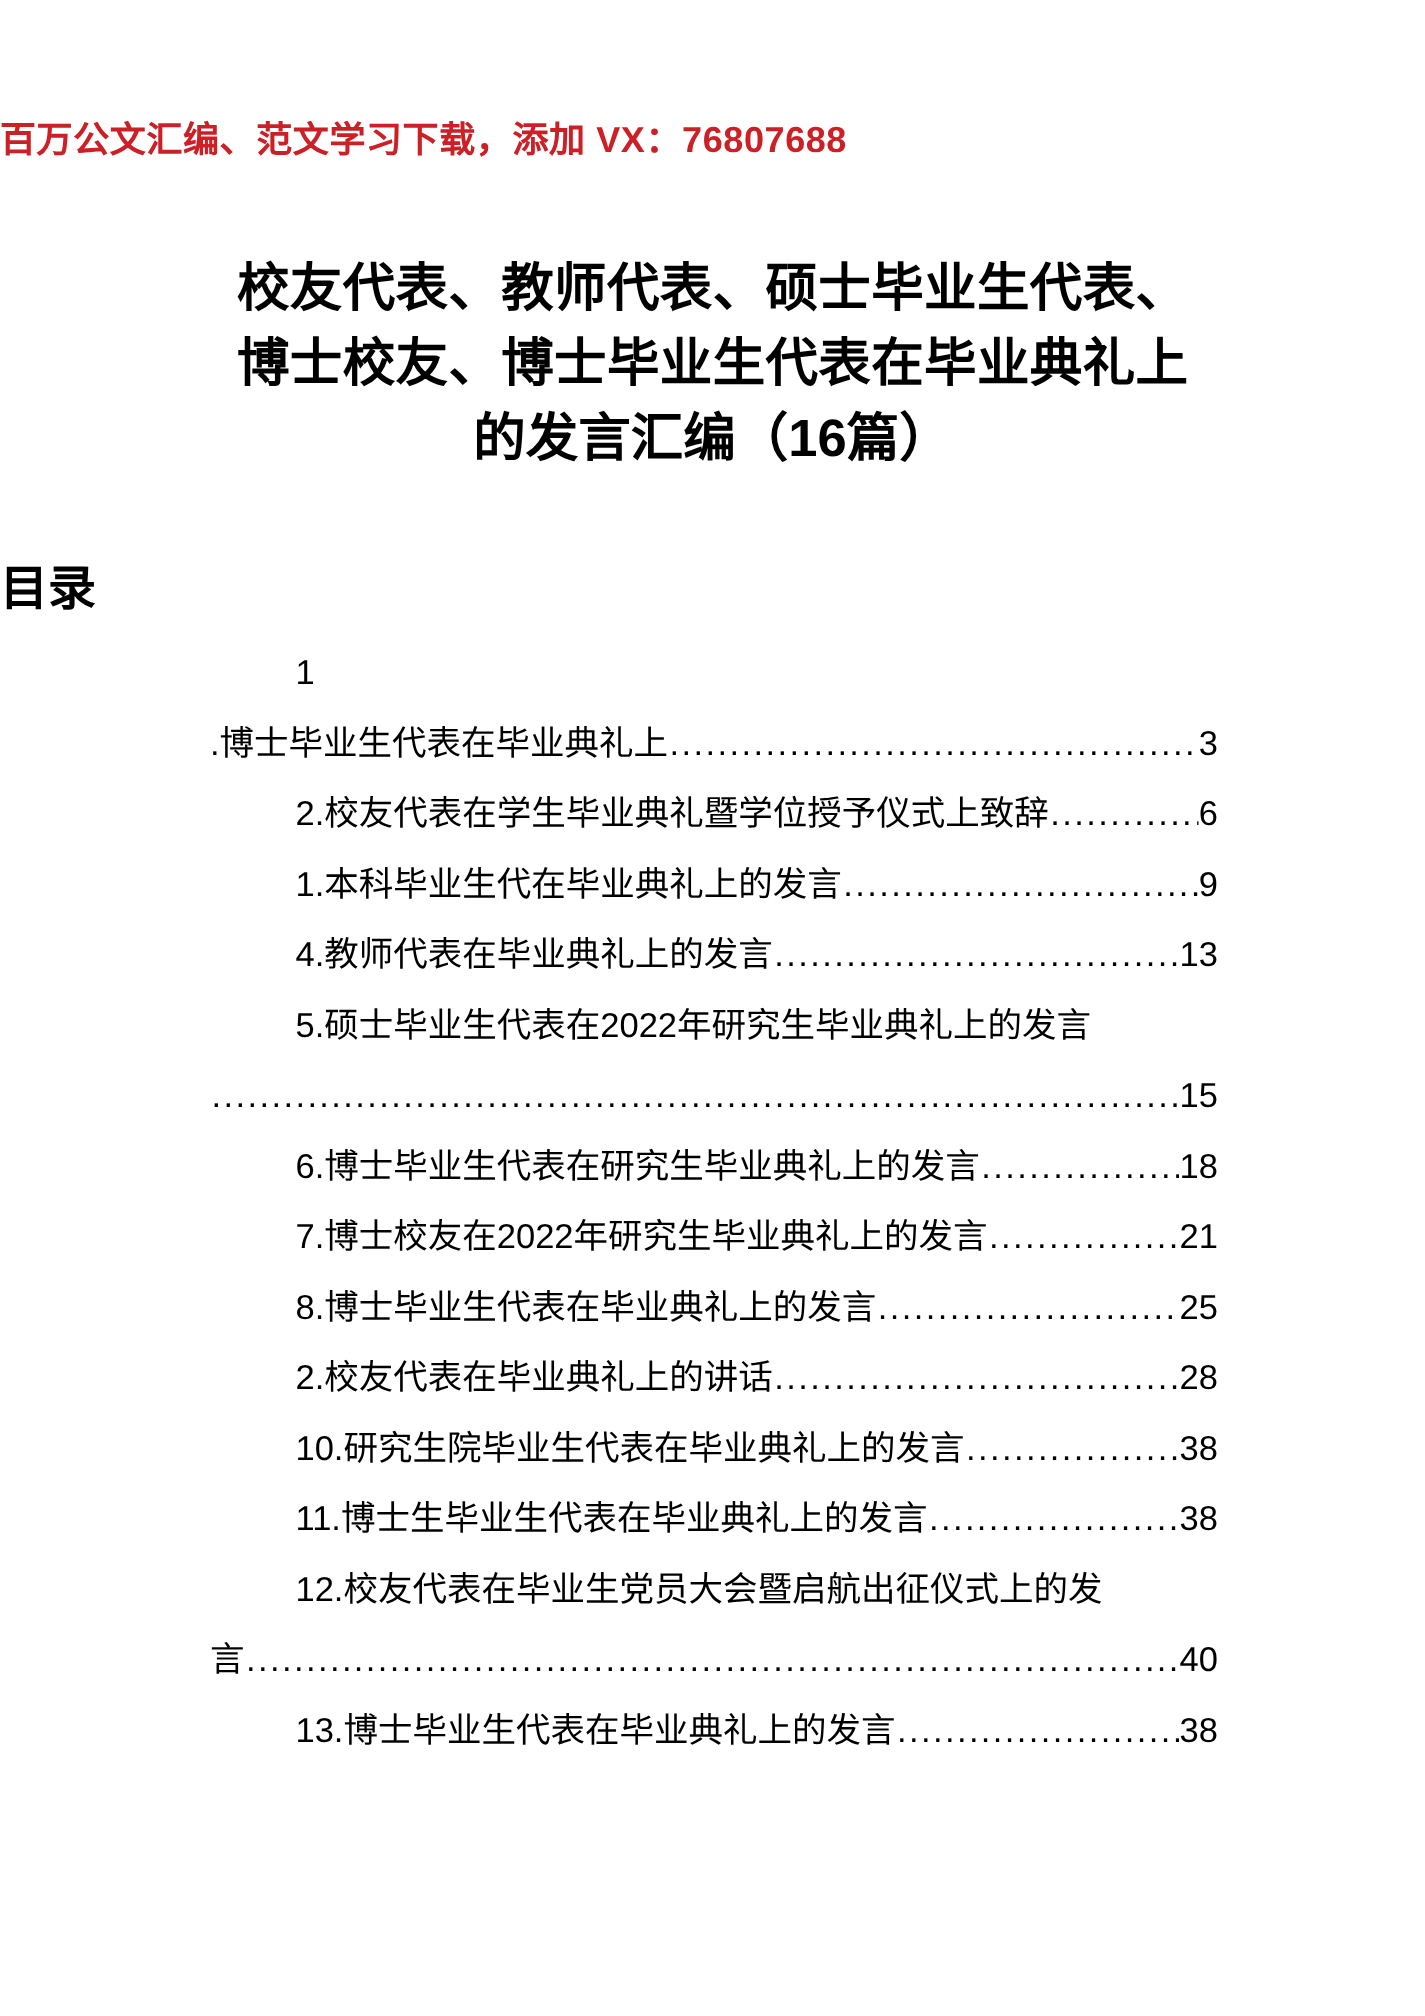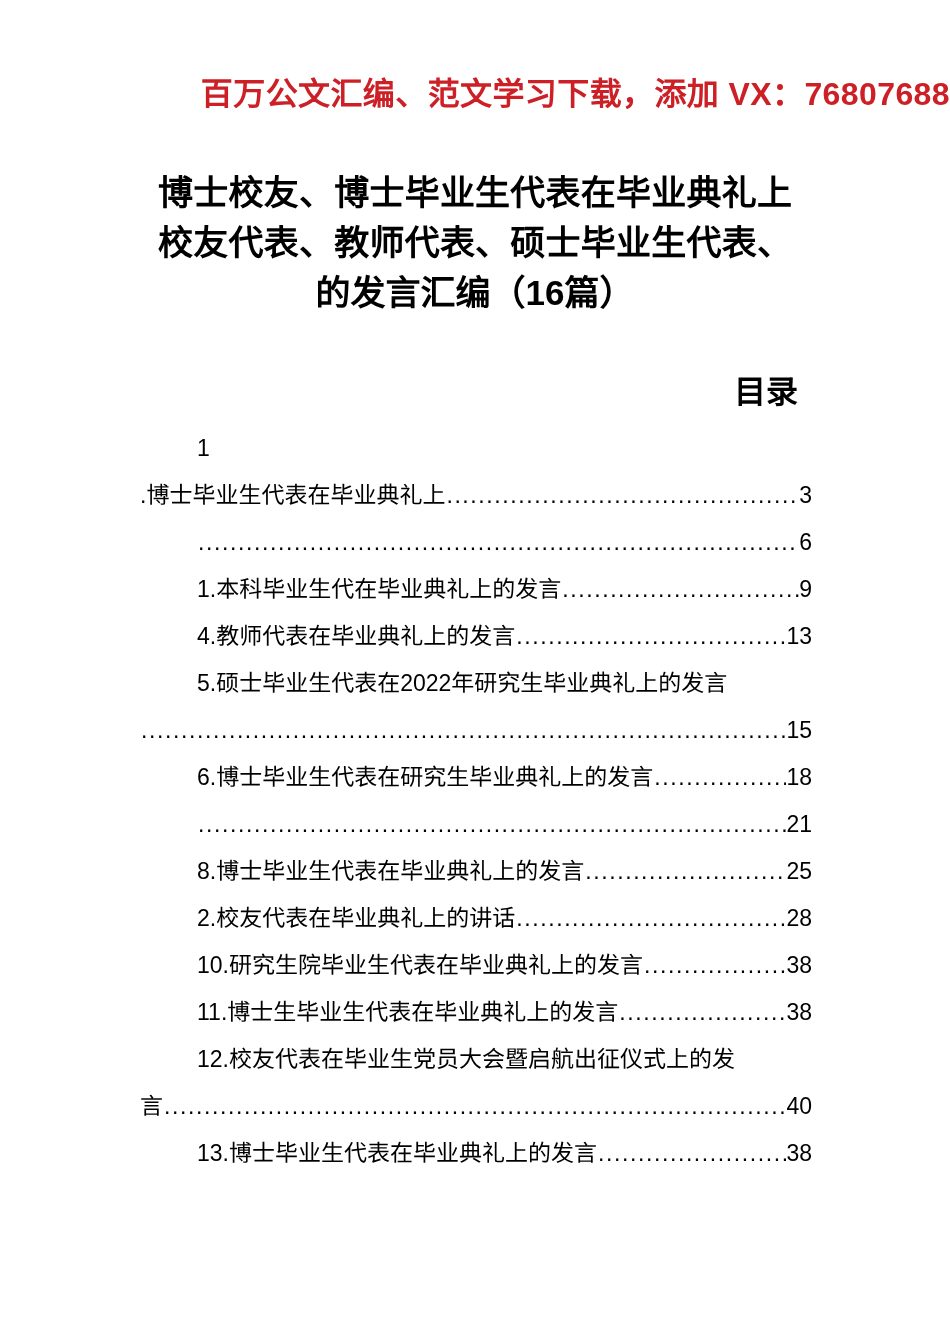--- a/index.html
+++ b/index.html
@@ -25,22 +25,22 @@
     background: #ffffff;
     box-sizing: border-box;
   }
 
   
   .promo-banner {
     position: absolute;
     left: 0;
     top: 78px;
     width: 950px;
-    text-align: right;
-    font-size: 32px;
+    text-align: left;
+    font-size: 24px;
     line-height: 32px;
     font-weight: 700;
     letter-spacing: 0.4px;
     white-space: nowrap;
   }
 
   
   .doc-title {
     position: absolute;
     left: 158px;
@@ -61,21 +61,21 @@
     text-align: justify;
     text-align-last: justify;
   }
 
   
   .toc-heading {
     position: absolute;
     left: 0;
     top: 372px;
     width: 798px;
-    text-align: right;
+    text-align: left;
     font-size: 32px;
     line-height: 40px;
     font-weight: 700;
   }
 
   
   .toc {
     position: absolute;
     left: 140px;
     top: 425px;
@@ -129,40 +129,41 @@
   }
 </style>
 </head>
 <body>
 
 <div class="page">
 
   <div class="promo-banner" style="color: rgb(204, 32, 38);">百万公文汇编、范文学习下载，添加 VX：76807688</div>
 
   <div class="doc-title">
+    <span class="tline justify">校友代表、教师代表、硕士毕业生代表、</span>
     <span class="tline justify">博士校友、博士毕业生代表在毕业典礼上</span>
-    <span class="tline justify">校友代表、教师代表、硕士毕业生代表、</span>
     <span class="tline">的发言汇编（16篇）</span>
   </div>
 
   <div class="toc-heading">目录</div>
 
   <div class="toc" id="toc-list">
       <div class="toc-entry">
         <div class="toc-line indent">
           <span class="toc-label">1</span>
         </div>
         <div class="toc-line cont">
           <span class="toc-label">.博士毕业生代表在毕业典礼上</span>
           <span class="toc-dots">....................................................................................</span>
           <span class="toc-page">3</span>
         </div>
       </div>
       <div class="toc-entry">
         <div class="toc-line indent">
+          <span class="toc-label">2.校友代表在学生毕业典礼暨学位授予仪式上致辞</span>
           <span class="toc-dots">....................................................................................</span>
           <span class="toc-page">6</span>
         </div>
       </div>
       <div class="toc-entry">
         <div class="toc-line indent">
           <span class="toc-label">1.本科毕业生代在毕业典礼上的发言</span>
           <span class="toc-dots">....................................................................................</span>
           <span class="toc-page">9</span>
         </div>
@@ -186,20 +187,21 @@
       </div>
       <div class="toc-entry">
         <div class="toc-line indent">
           <span class="toc-label">6.博士毕业生代表在研究生毕业典礼上的发言</span>
           <span class="toc-dots">....................................................................................</span>
           <span class="toc-page">18</span>
         </div>
       </div>
       <div class="toc-entry">
         <div class="toc-line indent">
+          <span class="toc-label">7.博士校友在2022年研究生毕业典礼上的发言</span>
           <span class="toc-dots">....................................................................................</span>
           <span class="toc-page">21</span>
         </div>
       </div>
       <div class="toc-entry">
         <div class="toc-line indent">
           <span class="toc-label">8.博士毕业生代表在毕业典礼上的发言</span>
           <span class="toc-dots">....................................................................................</span>
           <span class="toc-page">25</span>
         </div>

